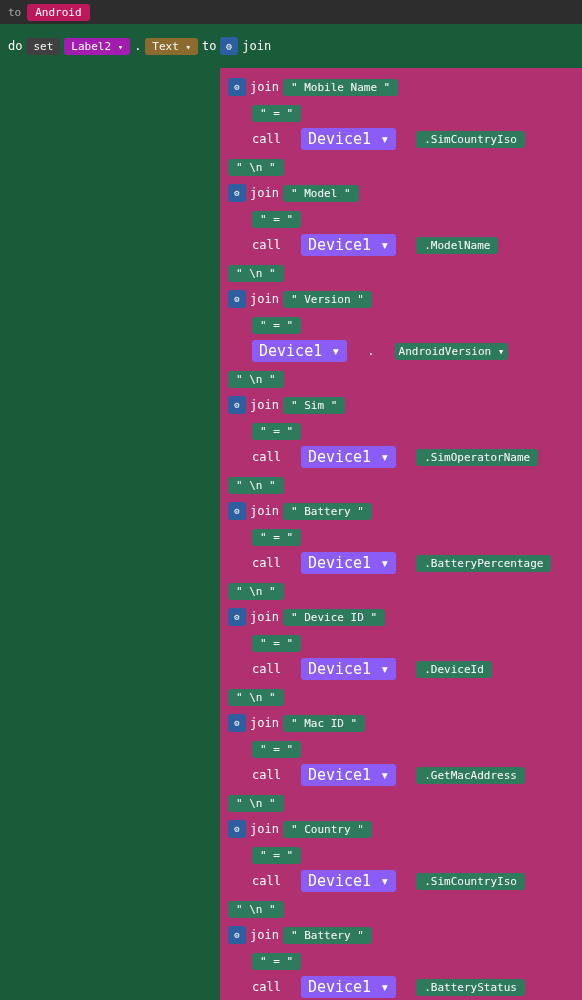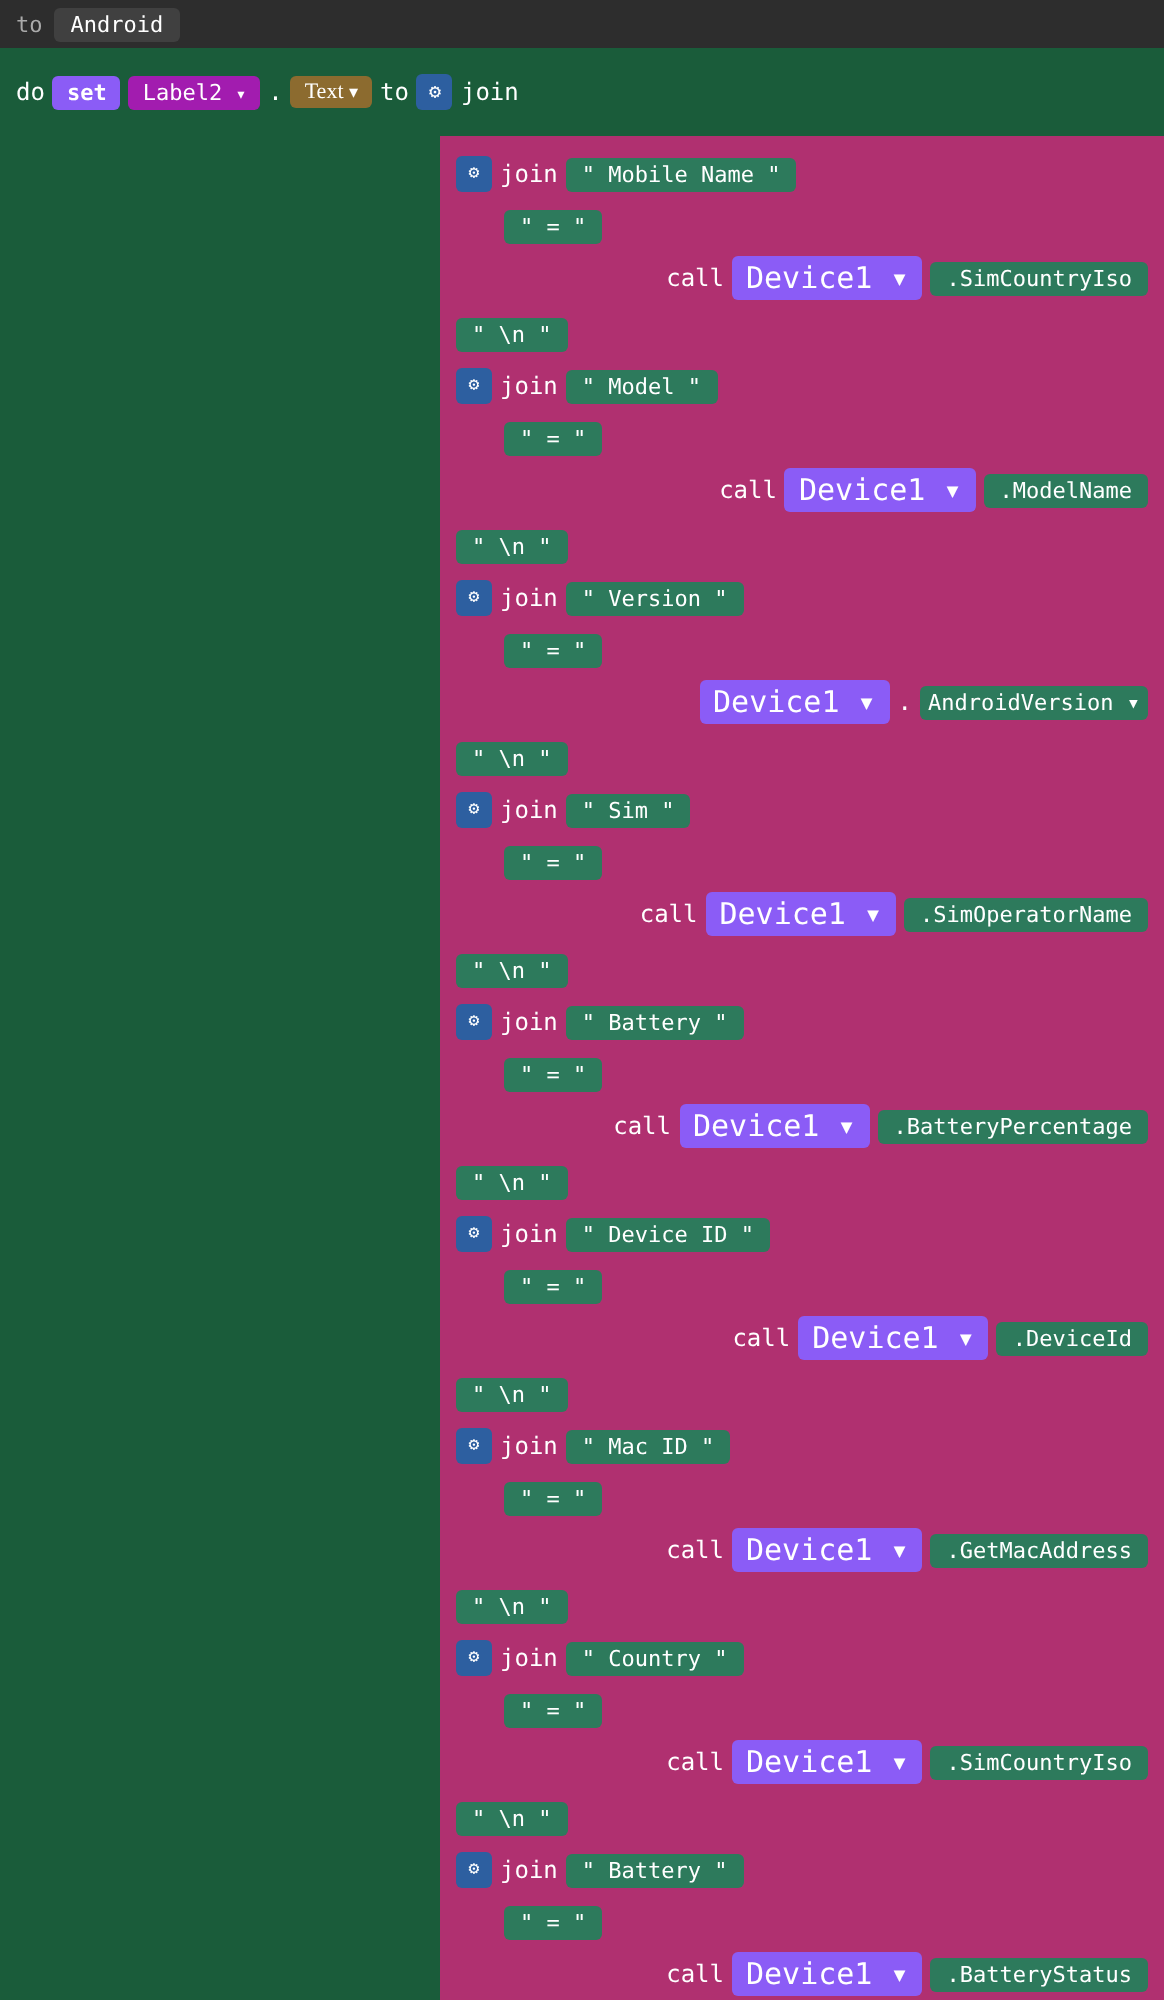--- a/index.html
+++ b/index.html
@@ -16,21 +16,21 @@
       background-color: #2d2d2d;
       color: #fff;
       padding: 4px 8px;
       display: flex;
       align-items: center;
       gap: 6px;
       height: 24px;
     }
 
     .android-badge {
-      background-color: #404040;
+      background-color: #be185d;
       color: #fff;
       padding: 2px 8px;
       border-radius: 3px;
       font-size: 11px;
     }
 
     .do-row {
       background-color: #1a5c3a;
       padding: 22px 8px;
       display: flex;
@@ -38,43 +38,41 @@
       gap: 4px;
       height: 36px;
     }
 
     .do-label {
       color: #fff;
       font-size: 12px;
     }
 
     .keyword-badge {
-      background-color: #8b5cf6;
+      background-color: #404040;
       color: #fff;
       padding: 2px 7px;
       border-radius: 3px;
       font-size: 11px;
-      font-weight: bold;
     }
 
     .var-badge {
       background-color: #a21caf;
       color: #fff;
       padding: 2px 7px;
       border-radius: 3px;
       font-size: 11px;
     }
 
     .text-badge {
       background-color: #8c6b2f;
       color: #fff;
       padding: 2px 7px;
       border-radius: 3px;
       font-size: 11px;
-      font-family: Liberation Serif, serif;
     }
 
     .to-label {
       color: #fff;
       font-size: 12px;
     }
 
     .join-icon {
       background-color: #2d5fa0;
       color: #fff;
@@ -157,25 +155,24 @@
       color: #fff;
       padding: 2px 8px;
       border-radius: 3px;
       font-size: 11px;
       margin-left: 24px;
     }
 
     .call-row {
       display: flex;
       align-items: center;
-      gap: 4px;
+      gap: 20px;
       padding: 2px 0;
       height: 26px;
-      margin-left: 8px;
-      justify-content: flex-end;
+      margin-left: 24px;
     }
 
     .call-text {
       color: #fff;
       font-size: 12px;
     }
 
     .device-badge {
       background-color: #8b5cf6;
       color: #fff;

